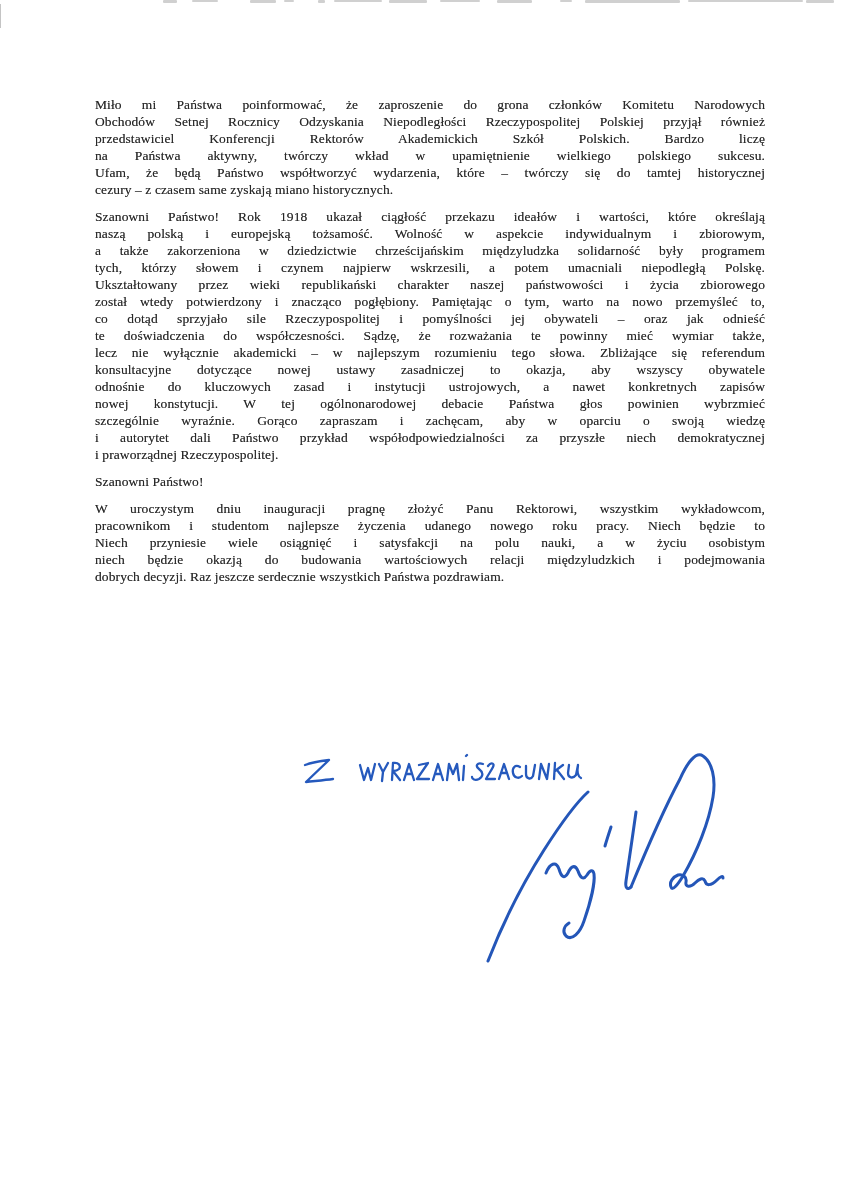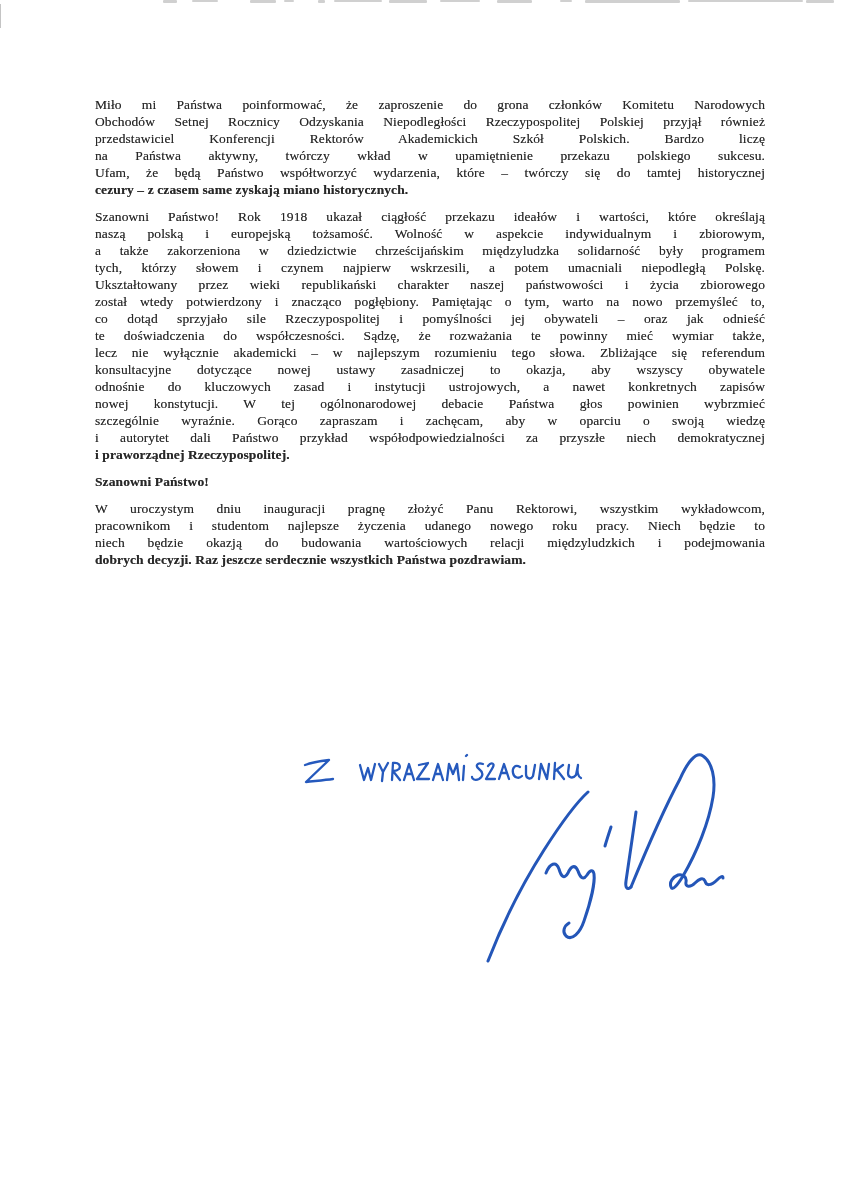--- a/index.html
+++ b/index.html
@@ -11,21 +11,21 @@
     position:absolute;left:95px;top:96px;width:670px;
     color:#282828;font-size:13.5px;line-height:17px;
     letter-spacing:0.1px;
   }
   .para{margin:0 0 10px 0;}
   .line{
     text-align:justify;text-align-last:justify;
     white-space:normal;
     text-shadow:0 0 0.35px rgba(40,40,40,0.55);
   }
-  .line.last{text-align:left;text-align-last:left;font-weight:bold;}
+  .line.last{text-align:left;text-align-last:left;}
   .scan-artifacts{position:absolute;left:0;top:0;width:848px;height:8px;}
   .scan-artifacts span{position:absolute;top:0;background:#8f8f8f;opacity:0.42;border-radius:1px;}
   .edge-line{position:absolute;left:0;top:4px;width:1px;height:24px;background:#c4c4c4;}
   .handwriting-svg{position:absolute;left:280px;top:735px;}
   .ink{fill:none;stroke-linecap:round;stroke-linejoin:round;}
 </style>
 </head>
 <body>
 
 <div class="page">
@@ -45,21 +45,21 @@
       <span style="left: 688px; width: 115px; height: 2px;"></span>
       <span style="left: 806px; width: 28px; height: 3px;"></span>
     </div>
   <div class="edge-line"></div>
 
   <div class="letter-body">
       <div class="para">
         <div class="line">Miło mi Państwa poinformować, że zaproszenie do grona członków Komitetu Narodowych</div>
         <div class="line">Obchodów Setnej Rocznicy Odzyskania Niepodległości Rzeczypospolitej Polskiej przyjął również</div>
         <div class="line">przedstawiciel Konferencji Rektorów Akademickich Szkół Polskich. Bardzo liczę</div>
-        <div class="line">na Państwa aktywny, twórczy wkład w upamiętnienie przekazu polskiego sukcesu.</div>
+        <div class="line">na Państwa aktywny, twórczy wkład w upamiętnienie wielkiego polskiego sukcesu.</div>
         <div class="line">Ufam, że będą Państwo współtworzyć wydarzenia, które – twórczy się do tamtej historycznej</div>
         <div class="line last">cezury – z czasem same zyskają miano historycznych.</div>
       </div>
       <div class="para">
         <div class="line">Szanowni Państwo! Rok 1918 ukazał ciągłość przekazu ideałów i wartości, które określają</div>
         <div class="line">naszą polską i europejską tożsamość. Wolność w aspekcie indywidualnym i zbiorowym,</div>
         <div class="line">a także zakorzeniona w dziedzictwie chrześcijańskim międzyludzka solidarność były programem</div>
         <div class="line">tych, którzy słowem i czynem najpierw wskrzesili, a potem umacniali niepodległą Polskę.</div>
         <div class="line">Ukształtowany przez wieki republikański charakter naszej państwowości i życia zbiorowego</div>
         <div class="line">został wtedy potwierdzony i znacząco pogłębiony. Pamiętając o tym, warto na nowo przemyśleć to,</div>
@@ -72,20 +72,21 @@
         <div class="line">szczególnie wyraźnie. Gorąco zapraszam i zachęcam, aby w oparciu o swoją wiedzę</div>
         <div class="line">i autorytet dali Państwo przykład współodpowiedzialności za przyszłe niech demokratycznej</div>
         <div class="line last">i praworządnej Rzeczypospolitej.</div>
       </div>
       <div class="para">
         <div class="line last">Szanowni Państwo!</div>
       </div>
       <div class="para">
         <div class="line">W uroczystym dniu inauguracji pragnę złożyć Panu Rektorowi, wszystkim wykładowcom,</div>
         <div class="line">pracownikom i studentom najlepsze życzenia udanego nowego roku pracy. Niech będzie to</div>
+        <div class="line">Niech przyniesie wiele osiągnięć i satysfakcji na polu nauki, a w życiu osobistym</div>
         <div class="line">niech będzie okazją do budowania wartościowych relacji międzyludzkich i podejmowania</div>
         <div class="line last">dobrych decyzji. Raz jeszcze serdecznie wszystkich Państwa pozdrawiam.</div>
       </div>
     </div>
 
   <svg class="handwriting-svg" width="480" height="240" viewBox="0 0 480 240">
 
     <g class="ink" stroke="#2559bd" stroke-width="2.3" aria-label="Z wyrazami szacunku">
       <path d="M25,30 C33,27 41,26 49,25 L26,47 C35,46 45,45 53,44"></path>
       <path d="M80,30 L84,45 L88,33 L91,45 L95,29"></path>

